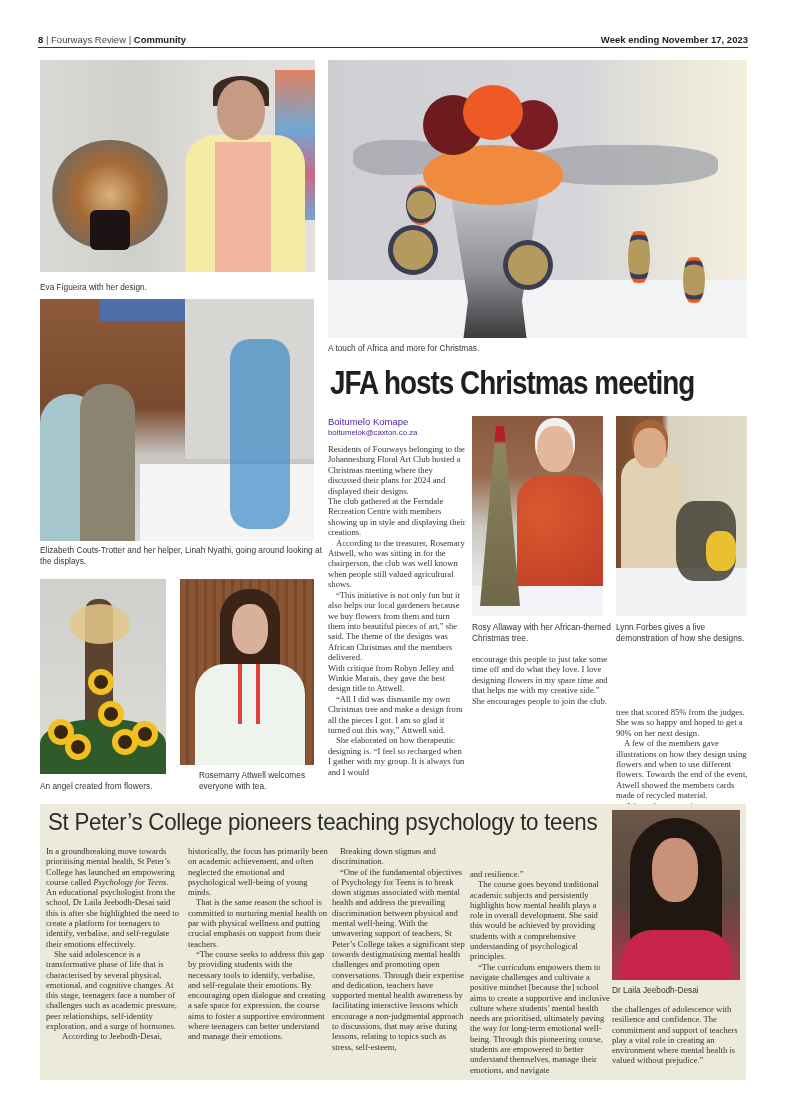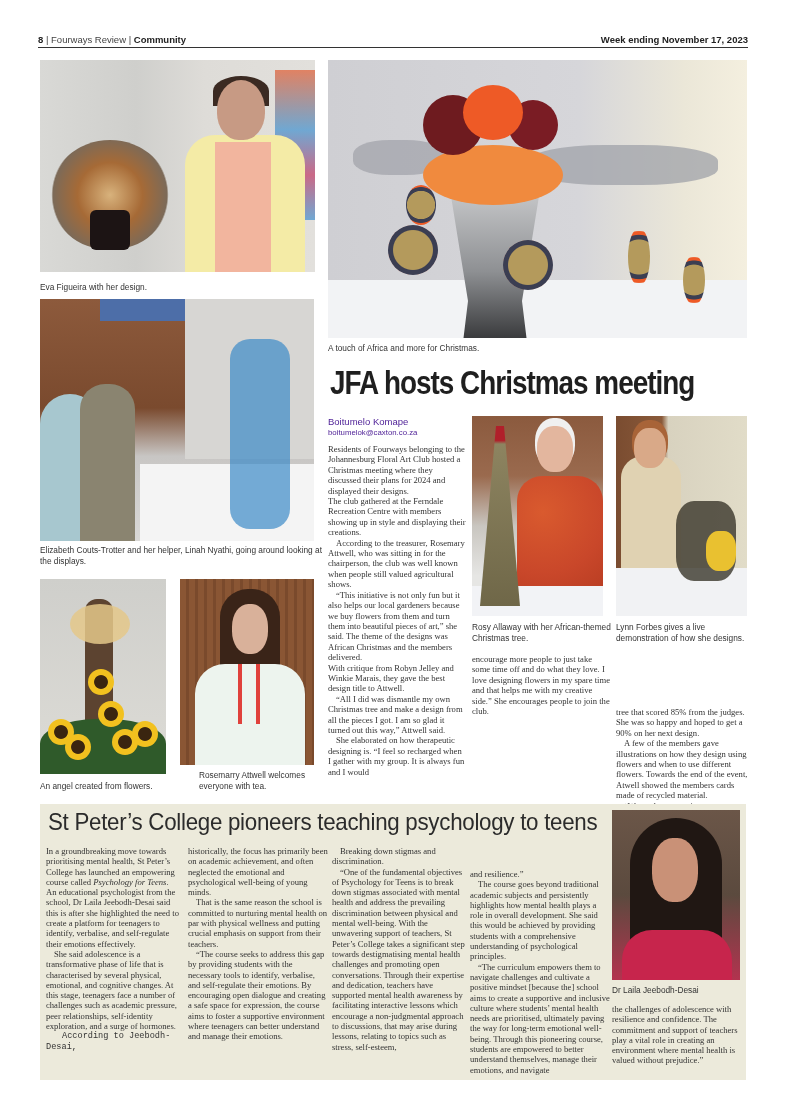--- a/index.html
+++ b/index.html
@@ -203,21 +203,21 @@
 
 <div class="photo p6">
   <div class="dress"></div>
   <div class="head"></div>
   <div class="table"></div>
   <div class="tree"></div>
 </div>
 <div class="caption p6cap">Rosy Allaway with her African-themed Christmas tree.</div>
 
 <div class="col" style="left:472px; top:654px; width:140px;">
-  <p>encourage more people to just take some time off and do what they love. I love designing flowers in my spare time and that helps me with my creative side.” She encourages people to join the club.</p>
+  <p>encourage this people to just take some time off and do what they love. I love designing flowers in my spare time and that helps me with my creative side.” She encourages people to join the club.</p>
 </div>
 
 <div class="photo p7">
   <div class="jacket"></div>
   <div class="head"></div>
   <div class="table"></div>
   <div class="display"></div>
   <div class="yellow"></div>
 </div>
 <div class="caption p7cap">Lynn Forbes gives a live demonstration of how she designs.</div>
@@ -228,21 +228,21 @@
   <p class="ind">“We are keen on using environmentally friendly items and products.”</p>
 </div>
 
 <div class="psych-box"></div>
 <div class="psych-head">St Peter’s College pioneers teaching psychology to teens</div>
 
 <div class="col psych-col" style="left:46px; top:846px; width:138px;">
   <p>In a groundbreaking move towards prioritising mental health, St Peter’s College has launched an empowering course called <i>Psychology for Teens</i>.</p>
   <p>An educational psychologist from the school, Dr Laila Jeebodh-Desai said this is after she highlighted the need to create a platform for teenagers to identify, verbalise, and self-regulate their emotions effectively.</p>
   <p class="ind">She said adolescence is a transformative phase of life that is characterised by several physical, emotional, and cognitive changes. At this stage, teenagers face a number of challenges such as academic pressure, peer relationships, self-identity exploration, and a surge of hormones.</p>
-  <p class="ind" style="text-indent:16px;font-family:Liberation Mono, monospace;">According to Jeebodh-Desai,</p>
+  <p class="ind" style="text-indent:16px;">According to Jeebodh-Desai,</p>
 </div>
 
 <div class="col psych-col" style="left:188px; top:846px; width:140px;">
   <p>historically, the focus has primarily been on academic achievement, and often neglected the emotional and psychological well-being of young minds.</p>
   <p class="ind">That is the same reason the school is committed to nurturing mental health on par with physical wellness and putting crucial emphasis on support from their teachers.</p>
   <p class="ind">“The course seeks to address this gap by providing students with the necessary tools to identify, verbalise, and self-regulate their emotions. By encouraging open dialogue and creating a safe space for expression, the course aims to foster a supportive environment where teenagers can better understand and manage their emotions.</p>
 </div>
 
 <div class="col psych-col" style="left:332px; top:846px; width:136px;">
   <p class="ind">Breaking down stigmas and discrimination.</p>

